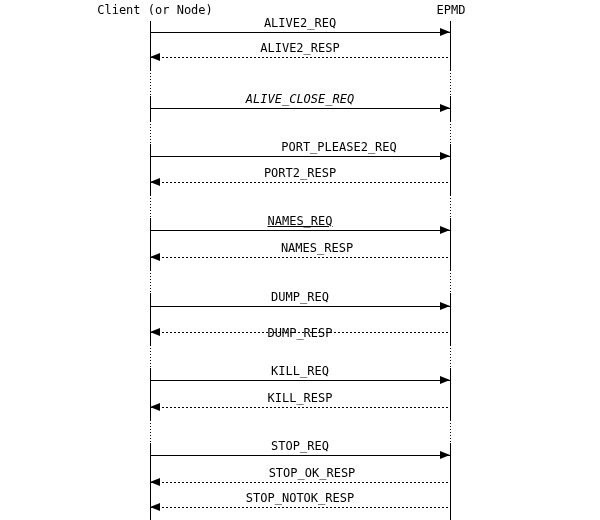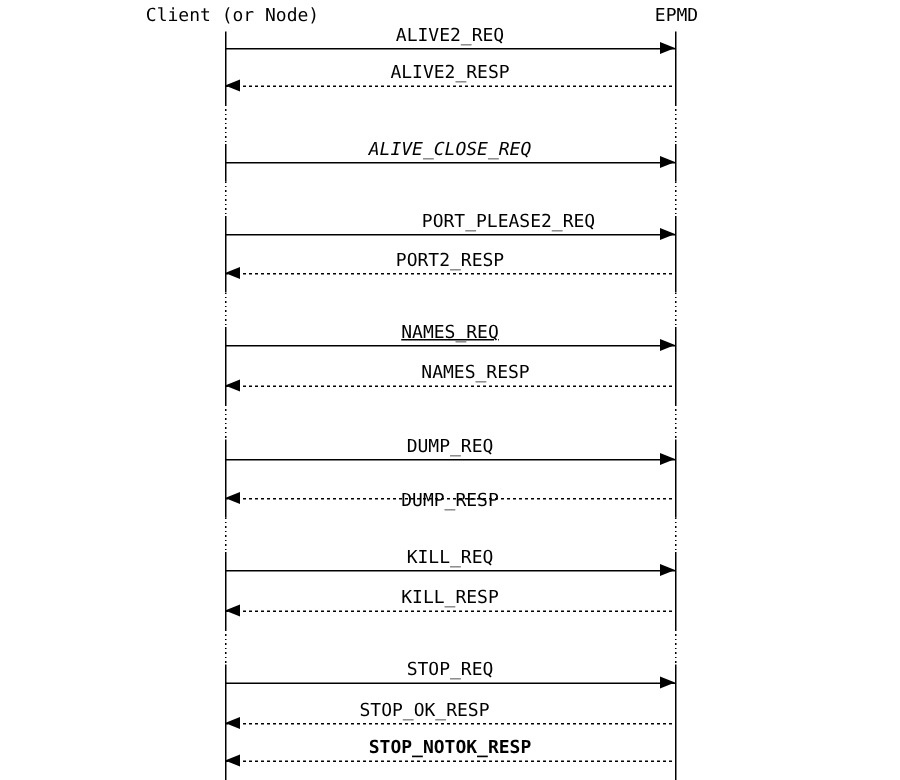--- a/index.html
+++ b/index.html
@@ -163,21 +163,21 @@
         <div class="msg-label" style="left: 150px; width: 300px; top: 391px;">KILL_RESP</div>
       </div>
       <div>
         <div class="msg-line solid" style="left: 150px; width: 300px; top: 455px;"></div>
         <div class="arrow-head right" style="top: 451px; left: 440px;"></div>
         <div class="msg-label" style="left: 150px; width: 300px; top: 439px;">STOP_REQ</div>
       </div>
       <div>
         <div class="msg-line dotted" style="left: 150px; width: 300px; top: 482px;"></div>
         <div class="arrow-head left" style="top: 478px; left: 150px;"></div>
-        <div class="msg-label" style="left: 133px; width: 300px; top: 466px;">STOP_OK_RESP</div>
+        <div class="msg-label" style="left: 162px; width: 300px; top: 466px;">STOP_OK_RESP</div>
       </div>
       <div>
         <div class="msg-line dotted" style="left: 150px; width: 300px; top: 507px;"></div>
         <div class="arrow-head left" style="top: 503px; left: 150px;"></div>
-        <div class="msg-label" style="left: 150px; width: 300px; top: 491px; font-weight: bold;">STOP_NOTOK_RESP</div>
+        <div class="msg-label" style="left: 150px; width: 300px; top: 491px;">STOP_NOTOK_RESP</div>
       </div>
     </div>
 </div>
 
 </body></html>

